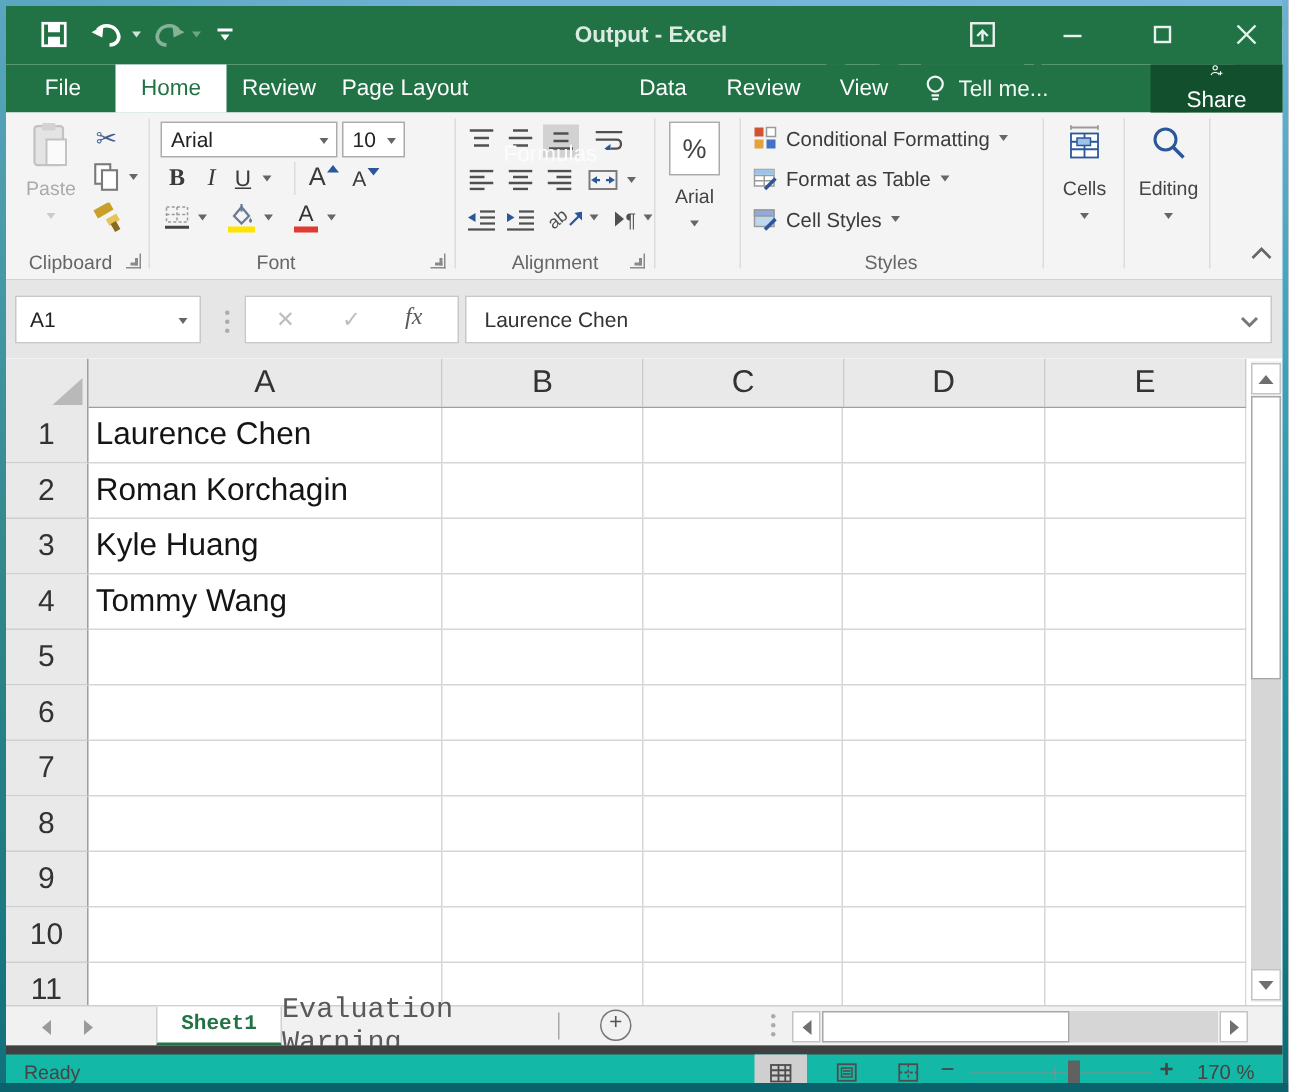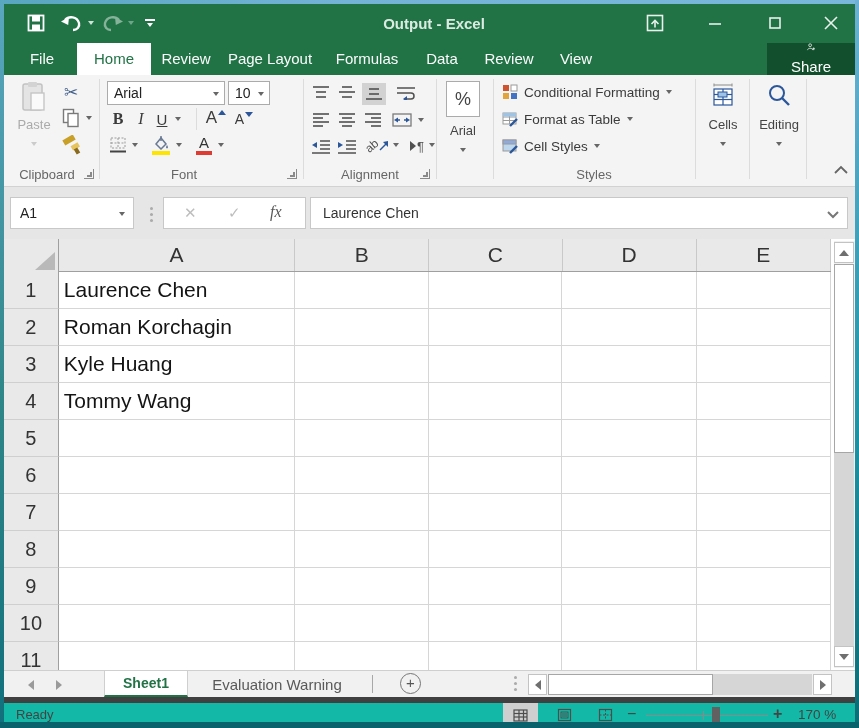--- a/index.html
+++ b/index.html
@@ -56,24 +56,24 @@
 
   
   .sbbox{position:absolute;background:#fff;border:1px solid #c3c3c3;box-sizing:border-box;display:flex;align-items:center;justify-content:center;}
   .tri-u{width:0;height:0;border-left:5px solid transparent;border-right:5px solid transparent;border-bottom:6px solid #6f6f6f;}
   .tri-d{width:0;height:0;border-left:5px solid transparent;border-right:5px solid transparent;border-top:6px solid #6f6f6f;}
   .tri-l{width:0;height:0;border-top:5px solid transparent;border-bottom:5px solid transparent;border-right:6px solid #6f6f6f;}
   .tri-r{width:0;height:0;border-top:5px solid transparent;border-bottom:5px solid transparent;border-left:6px solid #6f6f6f;}
   .thumb{position:absolute;background:#fff;border:1px solid #a6a6a6;box-sizing:border-box;}
 
   
-  .sheetbar{left:4px;top:670px;width:851px;height:27px;background:#f1f1f1;border-top:1px solid #cfcfcf;box-sizing:border-box;}
+  .sheetbar{left:4px;top:670px;width:851px;height:27px;background:#f1f1f1;border-top:1px solid #cfcfcf;box-sizing:border-box;font-family:Liberation Mono, monospace;}
   .sheettab{position:absolute;top:0;height:26px;display:flex;align-items:center;justify-content:center;font-size:14px;}
   .sheettab.active{background:#fff;border-left:1px solid #cfcfcf;border-right:1px solid #cfcfcf;border-bottom:2px solid #217346;color:#217346;font-weight:bold;box-sizing:border-box;}
-  .sheettab.inactive{color:#595959;font-size:15px;}
+  .sheettab.inactive{color:#595959;font-size:19px;}
   .statusbar{left:4px;top:697px;width:851px;height:25px;background:#14b8a6;border-top:6px solid #404040;box-sizing:border-box;color:#444;}
   .viewbtn{position:absolute;top:0;height:24px;display:flex;align-items:center;justify-content:center;}
   .zoomtxt{font-size:13.5px;color:#444;}
 </style>
 </head>
 <body>
 
 <div class="window">
 
   <svg class="abs deco" viewBox="0 0 625 71">
@@ -148,24 +148,32 @@
         <line x1="14" y1="2" x2="2" y2="14" stroke="#e8f1ec" stroke-width="1.6"></line>
       </svg>
     </div>
   </div>
 
   <div class="abs tabrow">
     <div class="abs rtab" style="left:10px;width:56px;">File</div>
     <div class="abs rtab active" style="left:73px;width:74px;">Home</div>
     <div class="abs rtab" style="left:152px;width:60px;">Review</div>
     <div class="abs rtab" style="left:216px;width:100px;">Page Layout</div>
-    <div class="abs rtab" style="left:320px;width:86px;">Formulas</div>
+    <div class="abs rtab" style="left:320px;width:86px;margin-top:44px;">Formulas</div>
     <div class="abs rtab" style="left:410px;width:56px;">Data</div>
     <div class="abs rtab" style="left:470px;width:70px;">Review</div>
     <div class="abs rtab" style="left:544px;width:56px;">View</div>
+    <div class="abs tellme" style="left:612px;top:0;height:32px;">
+      <svg width="15" height="20" viewBox="0 0 15 20">
+        <circle cx="7.5" cy="7" r="5" fill="none" stroke="#f2f7f4" stroke-width="1.5"></circle>
+        <line x1="5" y1="14.5" x2="10" y2="14.5" stroke="#f2f7f4" stroke-width="1.5"></line>
+        <line x1="5.5" y1="17" x2="9.5" y2="17" stroke="#f2f7f4" stroke-width="1.5"></line>
+      </svg>
+      <span>Tell me...</span>
+    </div>
     <div class="abs share" style="left:763px;top:0;width:88px;height:32px;flex-direction:column;">
       <svg width="20" height="18" viewBox="0 0 20 18">
         <circle cx="8" cy="5" r="3.2" fill="none" stroke="#fff" stroke-width="1.6"></circle>
         <path d="M2 16 C3 10.5 13 10.5 14 16" fill="none" stroke="#fff" stroke-width="1.6"></path>
         <line x1="16" y1="10" x2="16" y2="16" stroke="#fff" stroke-width="1.6"></line>
         <line x1="13" y1="13" x2="19" y2="13" stroke="#fff" stroke-width="1.6"></line>
       </svg>
       <span>Share</span>
     </div>
   </div>

